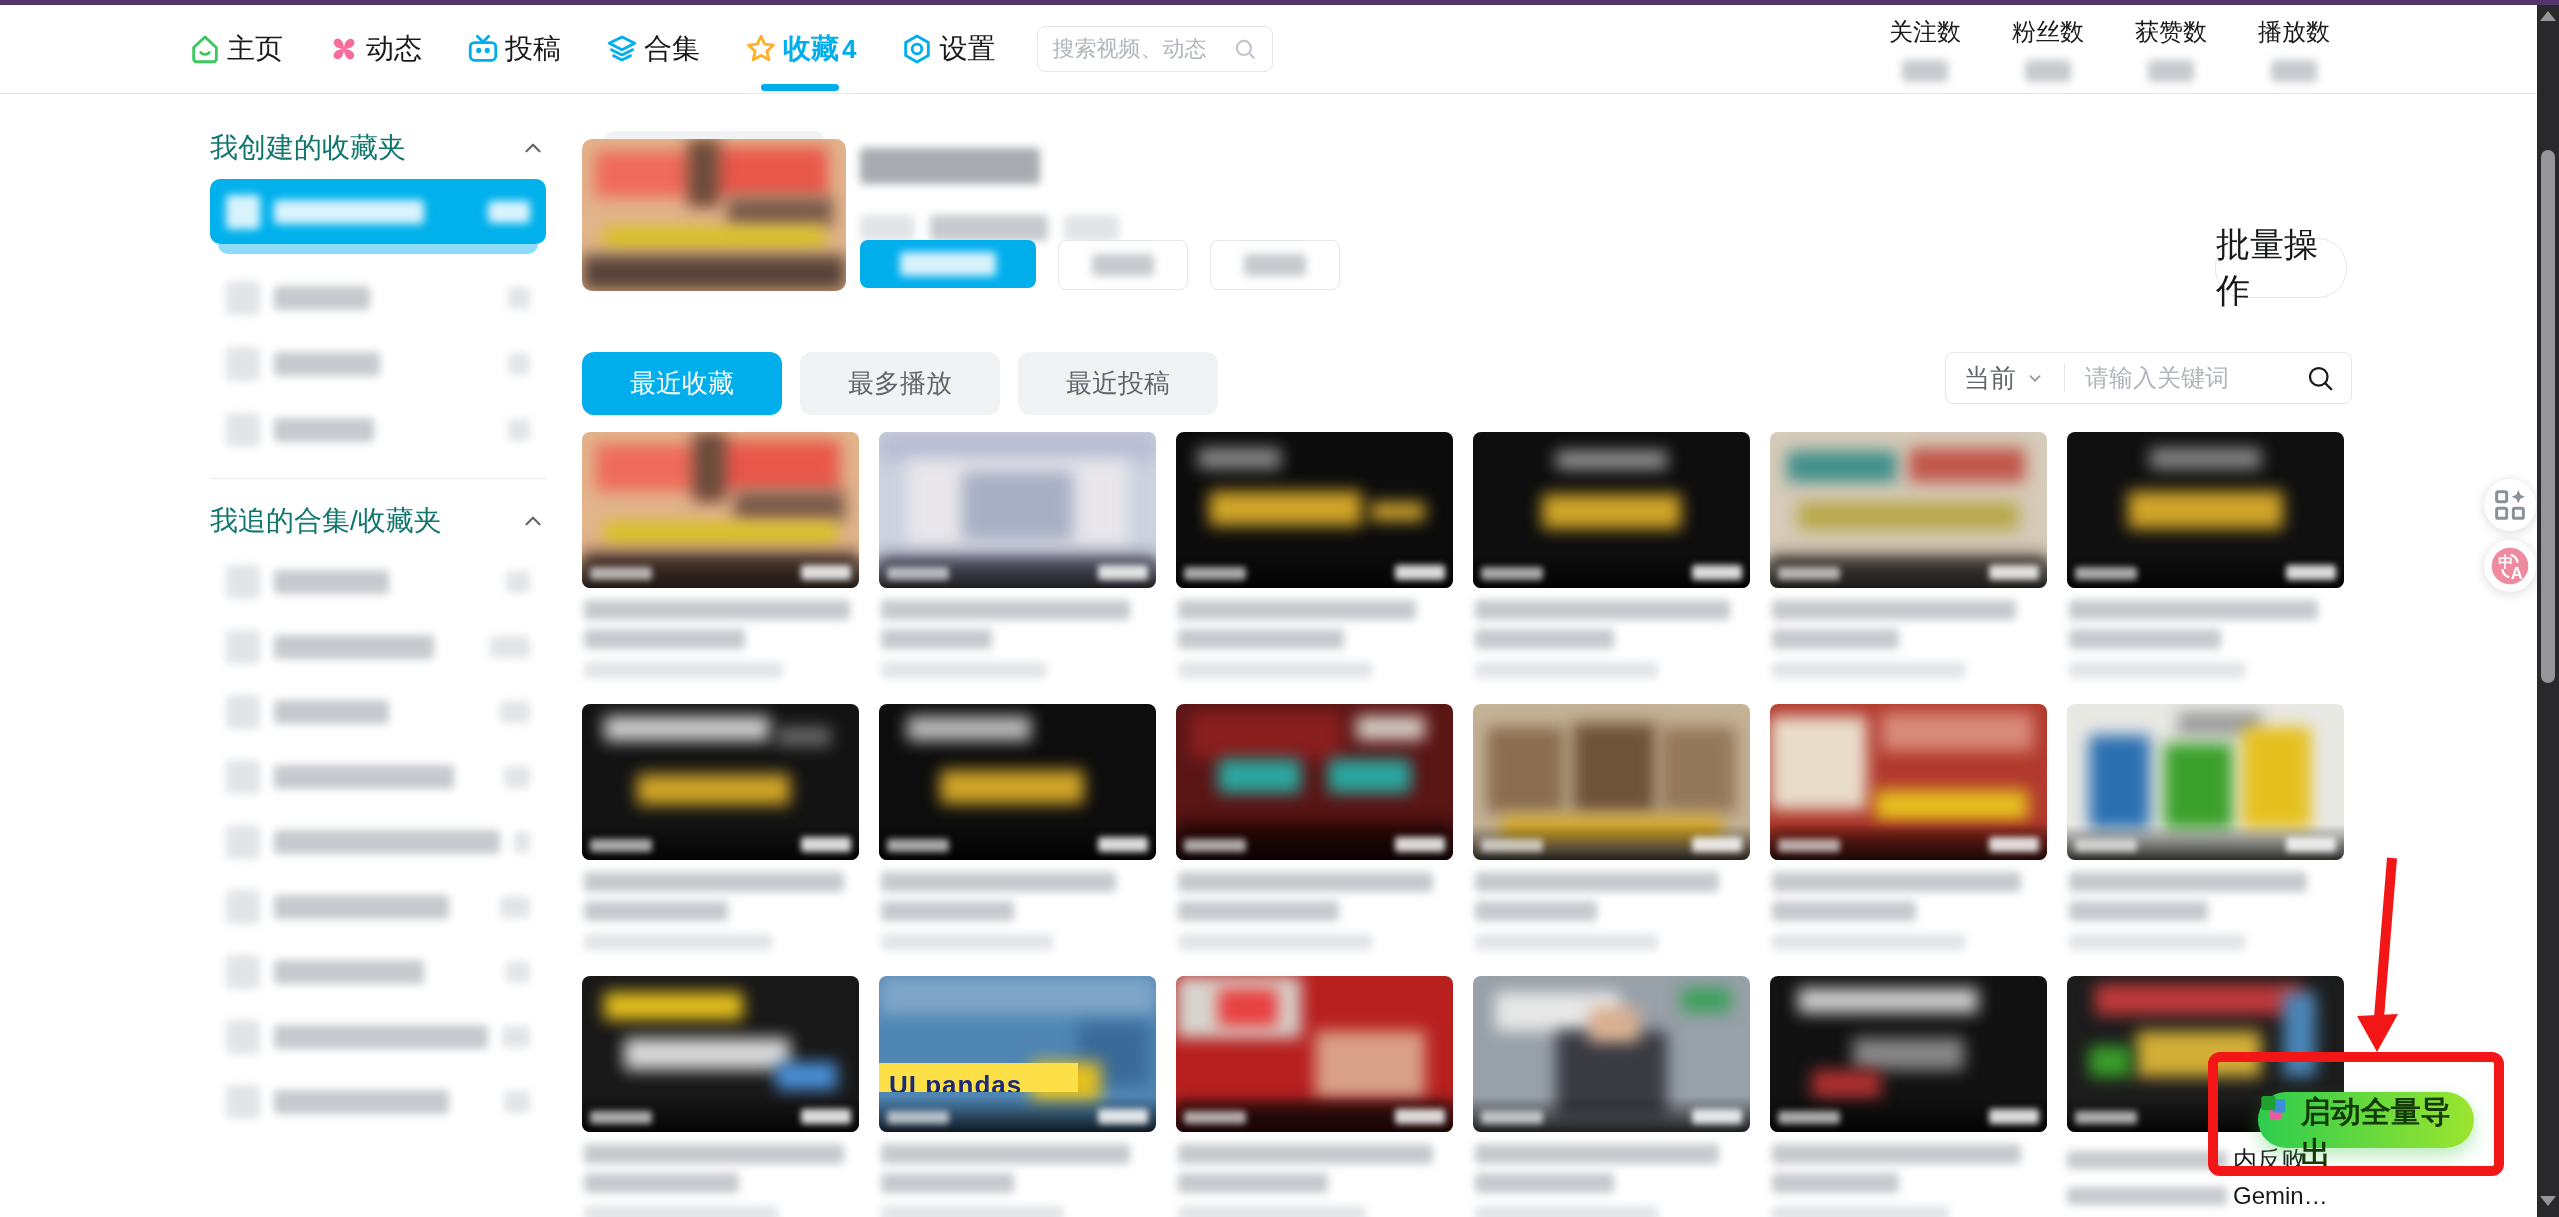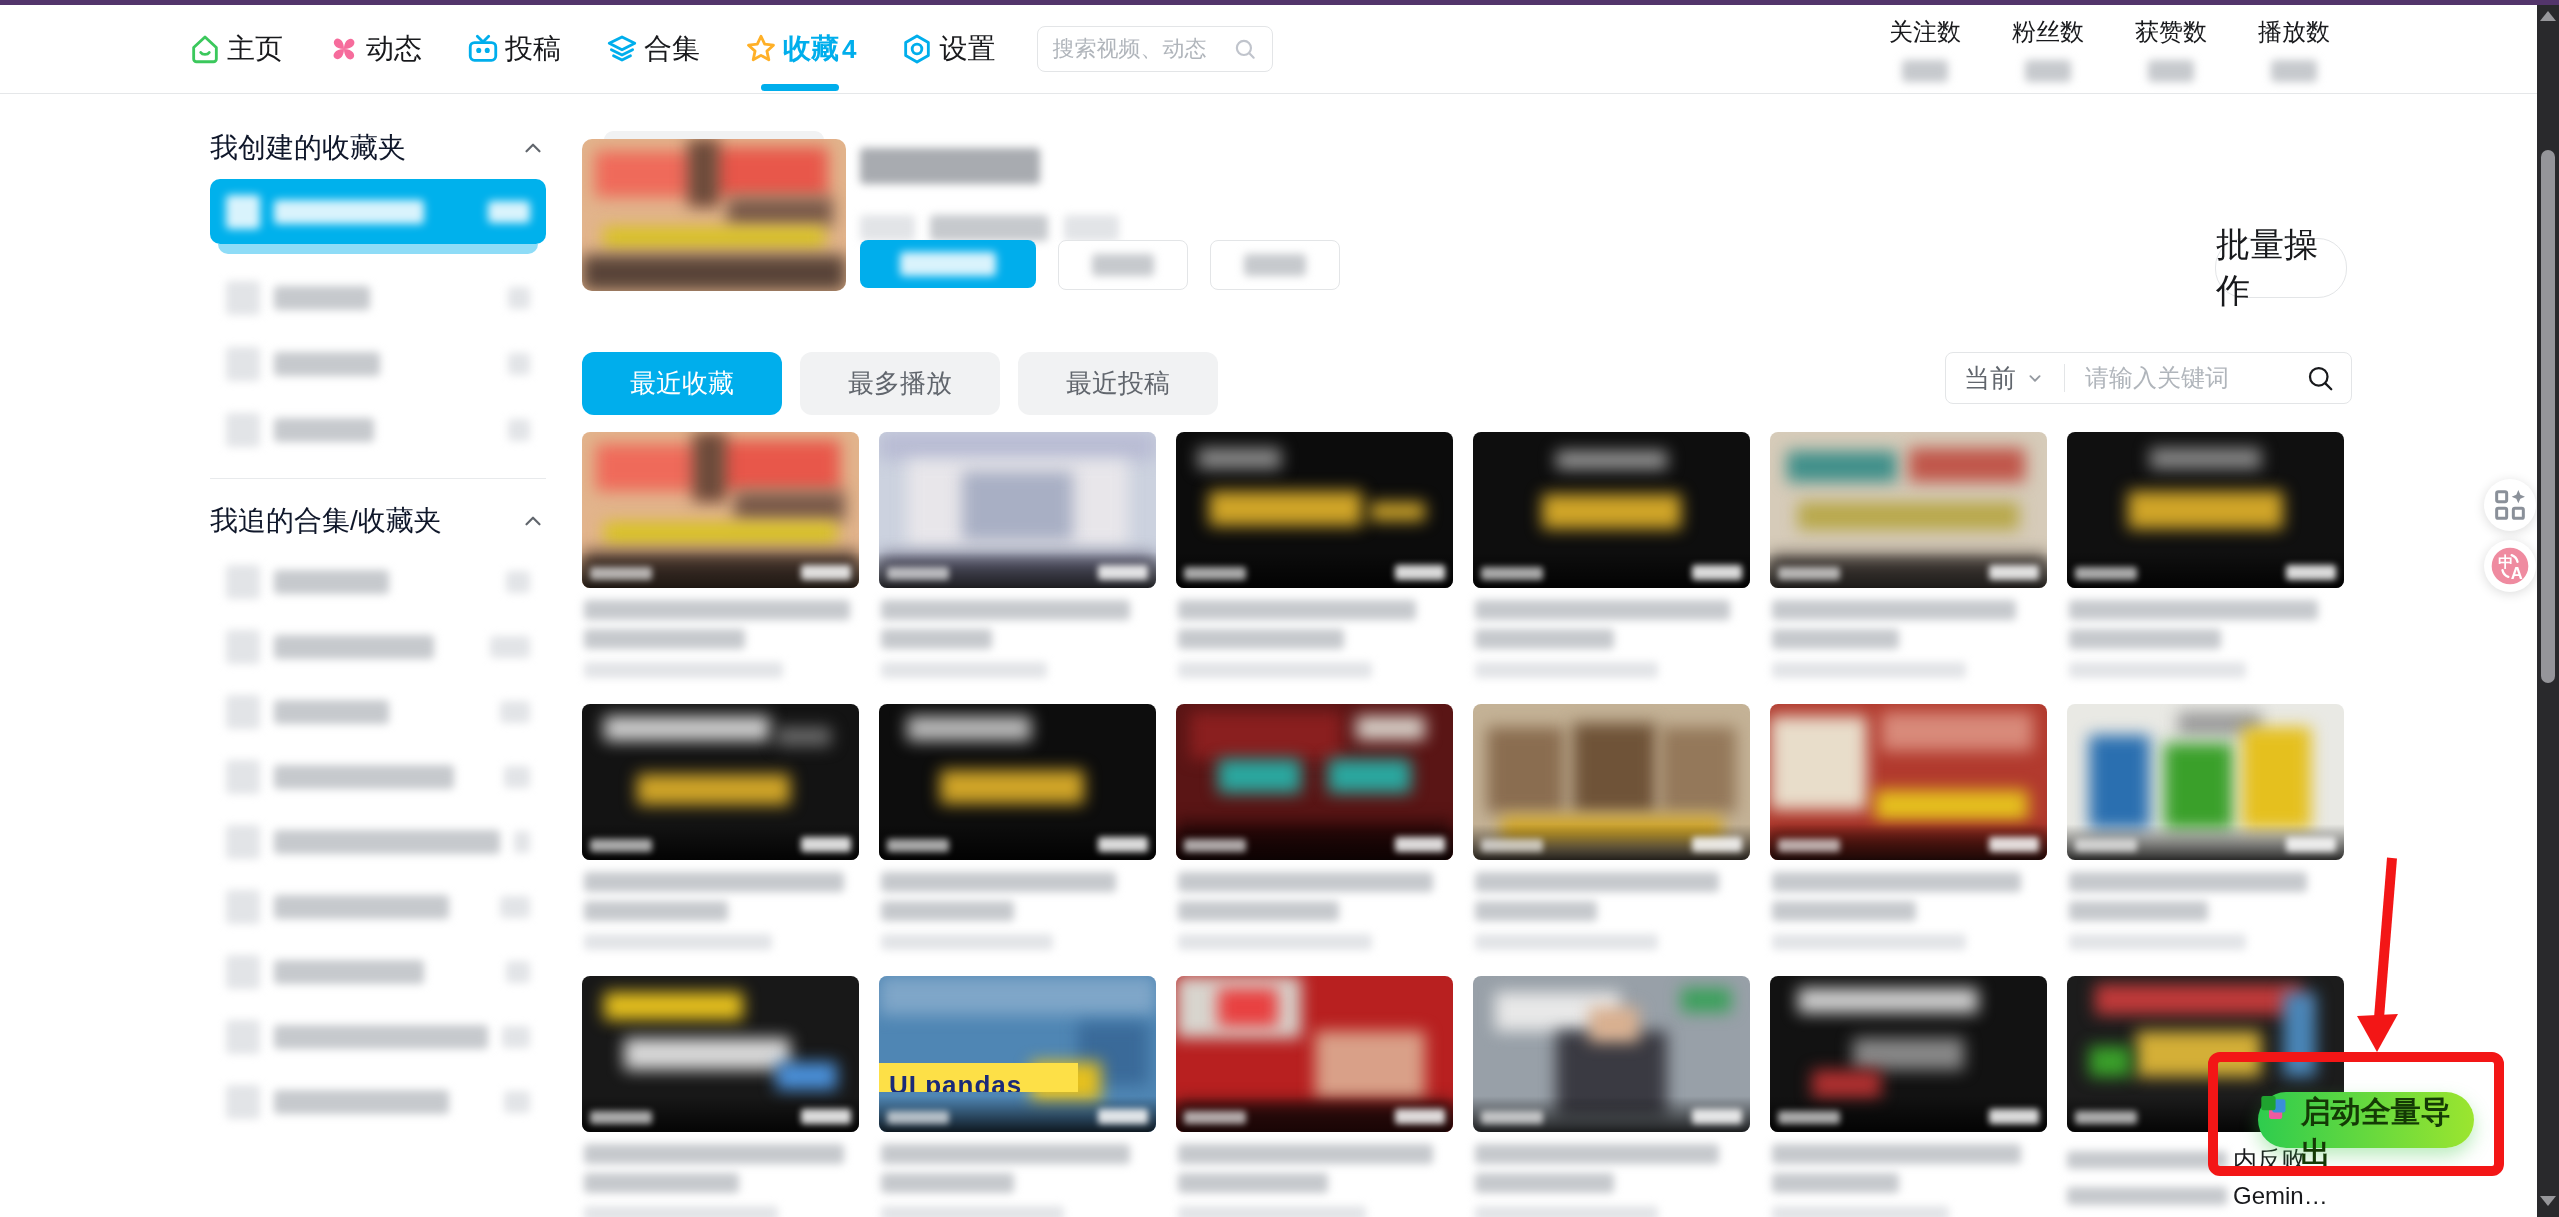--- a/index.html
+++ b/index.html
@@ -35,21 +35,21 @@
   #nav-search .ph{flex:1;color:#b0b5bb;font-size:22px;white-space:nowrap}
   #nav-search svg{width:26px;height:26px;color:#c0c4cc}
   #stats{position:absolute;right:225px;top:16px;display:flex;gap:43px}
   .stat{width:80px;text-align:center}
   .stat .slabel{font-size:24px;color:#18191c;white-space:nowrap}
   .stat .sval{margin:12px auto 0;width:46px;height:22px}
 
   
   #sidebar{position:absolute;left:210px;top:130px;width:336px}
   .side-header{display:flex;justify-content:space-between;align-items:center;height:36px;
-               font-size:28px;color:#0f172a}
+               font-size:28px;color:#0f766e}
   .side-header svg{width:26px;height:26px;color:#61666d}
   #new-folder{margin-top:28px;display:flex;align-items:center;gap:14px;height:40px;font-size:26px;cursor:pointer}
   #new-folder svg{width:36px;height:36px}
   #sel-item{margin-top:13px;height:65px;background:#00b1ec;border-radius:10px;display:flex;
             align-items:center;padding:0 16px;gap:14px}
   #sel-strip{height:10px;margin:0 8px;background:#8edcf7;border-radius:0 0 10px 10px}
   .side-item{height:44px;margin-top:22px;display:flex;align-items:center;padding:0 16px;gap:14px;cursor:pointer}
   .f-item{height:44px;margin-top:21px;display:flex;align-items:center;padding:0 16px;gap:14px;cursor:pointer}
   .ib{width:34px;height:34px;flex:none}
   .nameb{height:24px}

